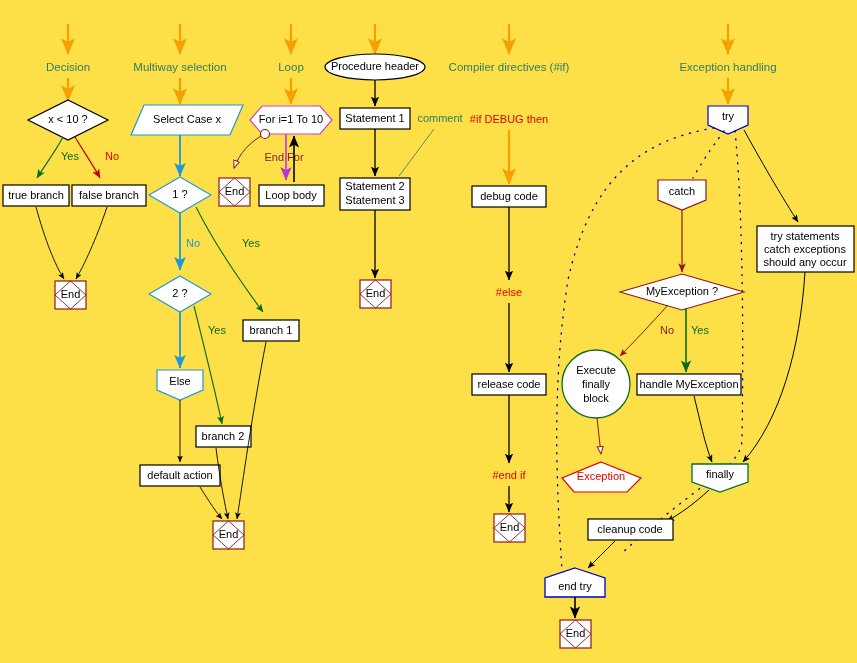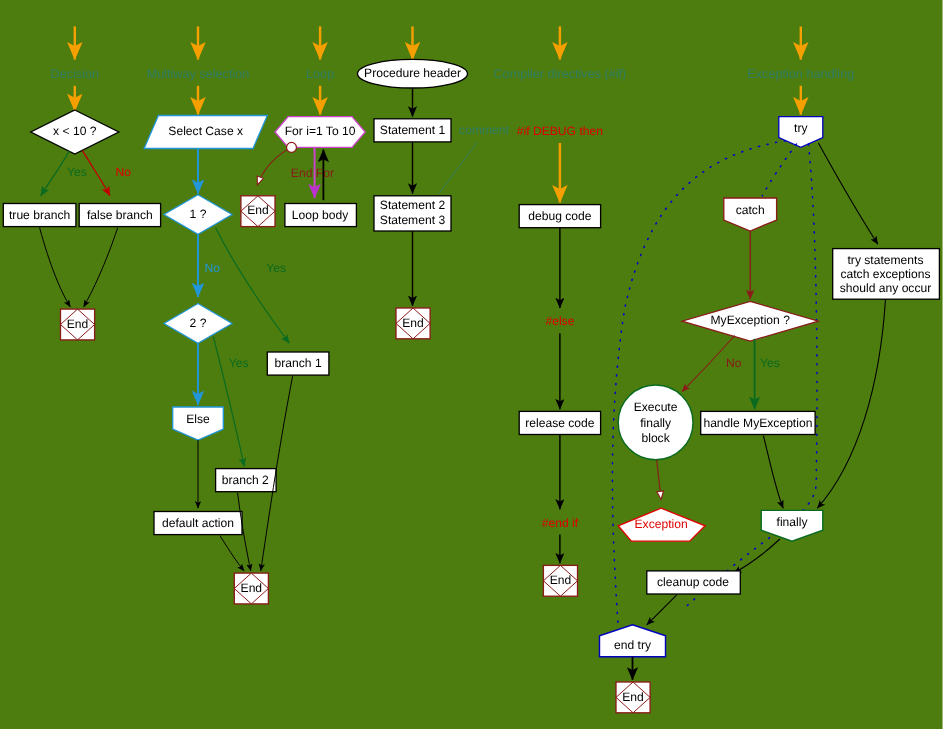--- a/index.html
+++ b/index.html
@@ -7,21 +7,21 @@
     padding: 0;
     background: #ffffff;
   }
   body {
     font-family: "Liberation Sans", sans-serif;
   }
   #canvas {
     position: relative;
     width: 857px;
     height: 663px;
-    background: #4d7c0f;
+    background: #fde047;
     overflow: hidden;
   }
   #diagram-svg {
     position: absolute;
     left: 0;
     top: 0;
     width: 857px;
     height: 663px;
   }
   .lbl {

